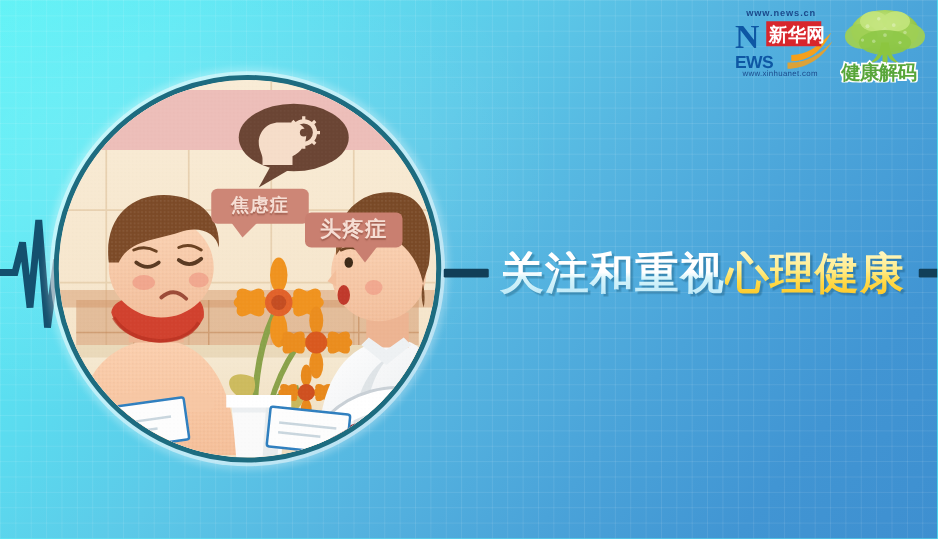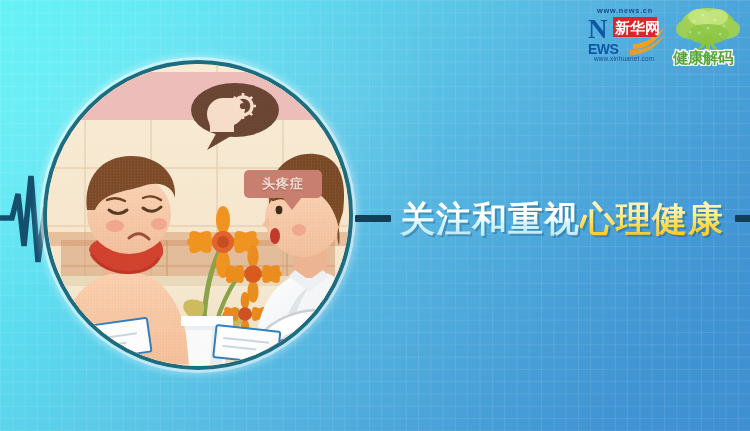--- a/index.html
+++ b/index.html
@@ -87,21 +87,21 @@
   }
   #bubble-anxiety:after {
     left:16px; bottom:-11px;
     border-left:9px solid transparent;
     border-right:12px solid transparent;
     border-top:12px solid #cd8676;
   }
   #bubble-headache {
     left:201px; top:110px;
     width:78px; height:28px; line-height:28px;
-    font-size:13px;
+    font-size:17px;
     background:#c97f70;
   }
   #bubble-headache:after {
     left:38px; bottom:-12px;
     border-left:10px solid transparent;
     border-right:10px solid transparent;
     border-top:13px solid #c97f70;
   }
 
   
@@ -392,20 +392,21 @@
               <line x1="176" y1="284" x2="210" y2="284" stroke="#c9d6de" stroke-width="2"></line>
             </g>
           </g>
 
           <rect x="0" y="0" width="302" height="302" fill="url(#grain)" opacity="0.55"></rect>
         </svg>
 
       </div>
     </div>
 
+    <div class="bubble" id="bubble-anxiety">焦虑症</div>
     <div class="bubble" id="bubble-headache">头疼症</div>
   </div>
 
   <div id="headline-row">
     <div id="rule-left"></div>
     <div id="headline">
       <span class="seg-a">关注和重视</span>
       <span class="seg-b">心理健康</span>
     </div>
     <div id="rule-right-wrap">

